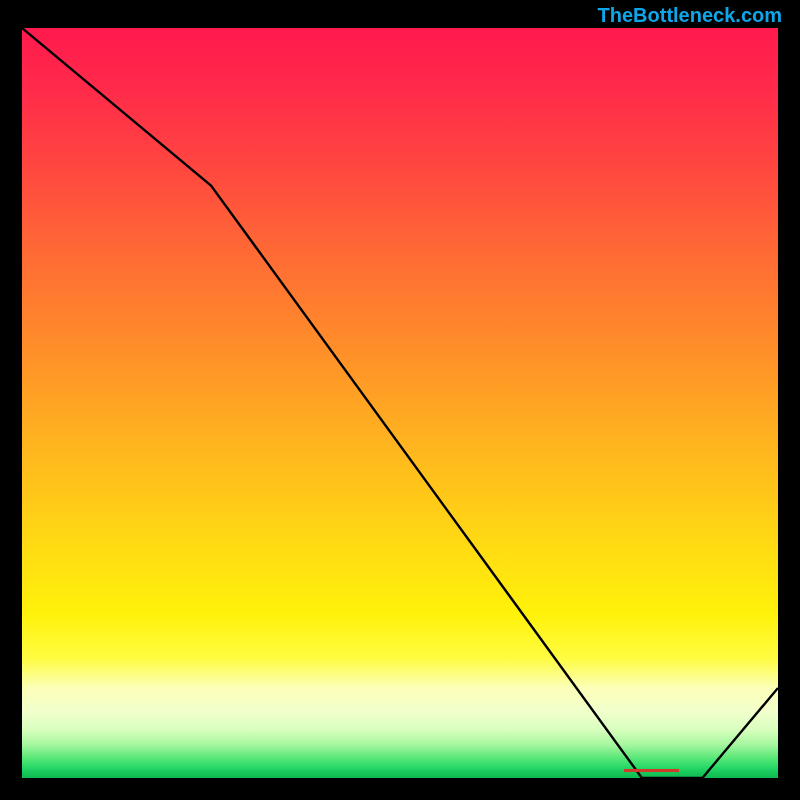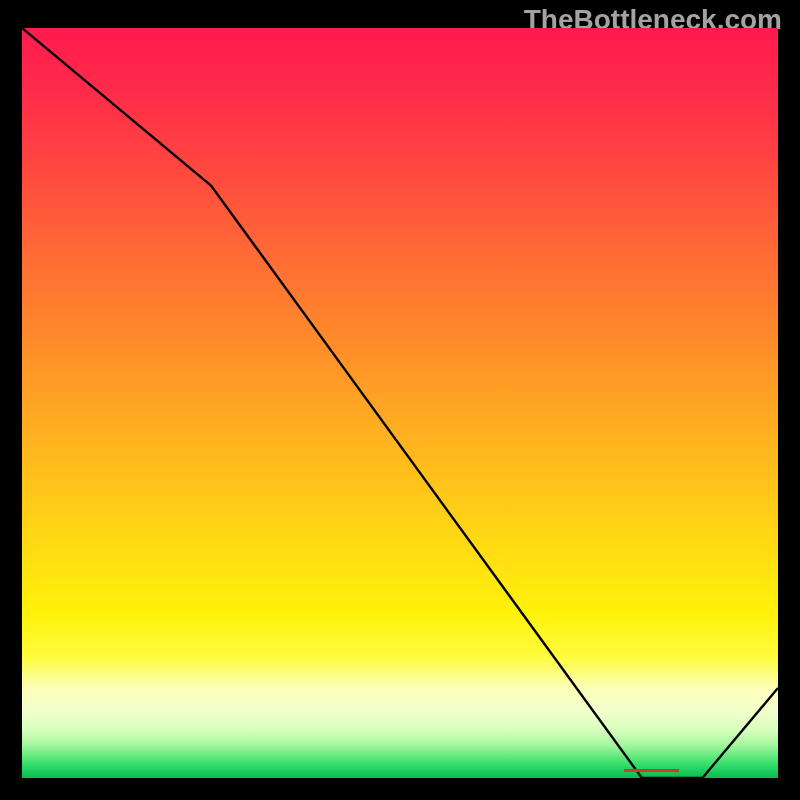--- a/index.html
+++ b/index.html
@@ -7,22 +7,22 @@
     width: 800px;
     height: 800px;
     background: #000;
     position: relative;
     font-family: Arial, sans-serif;
   }
   .attribution {
     position: absolute;
     top: 4px;
     right: 18px;
-    color: #a3a3a3;
-    font-size: 28px;
+    color: #0ea5e9;
+    font-size: 20px;
     font-weight: bold;
   }
   .plot-area {
     position: absolute;
     left: 22px;
     top: 28px;
     width: 756px;
     height: 750px;
     overflow: hidden;
   }

